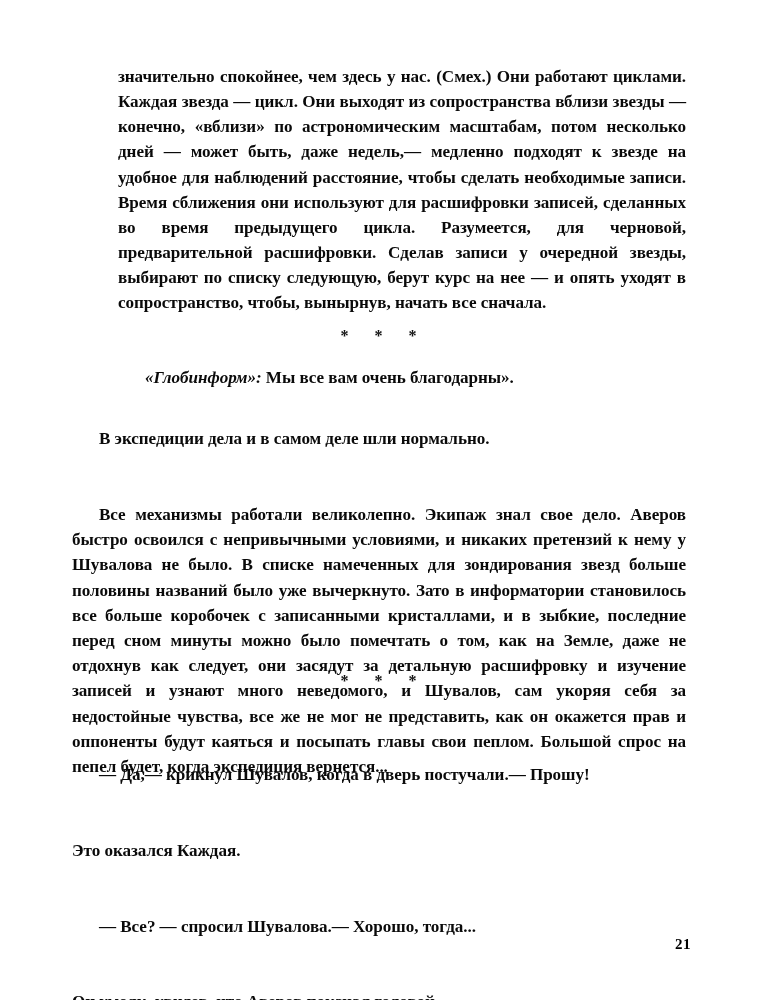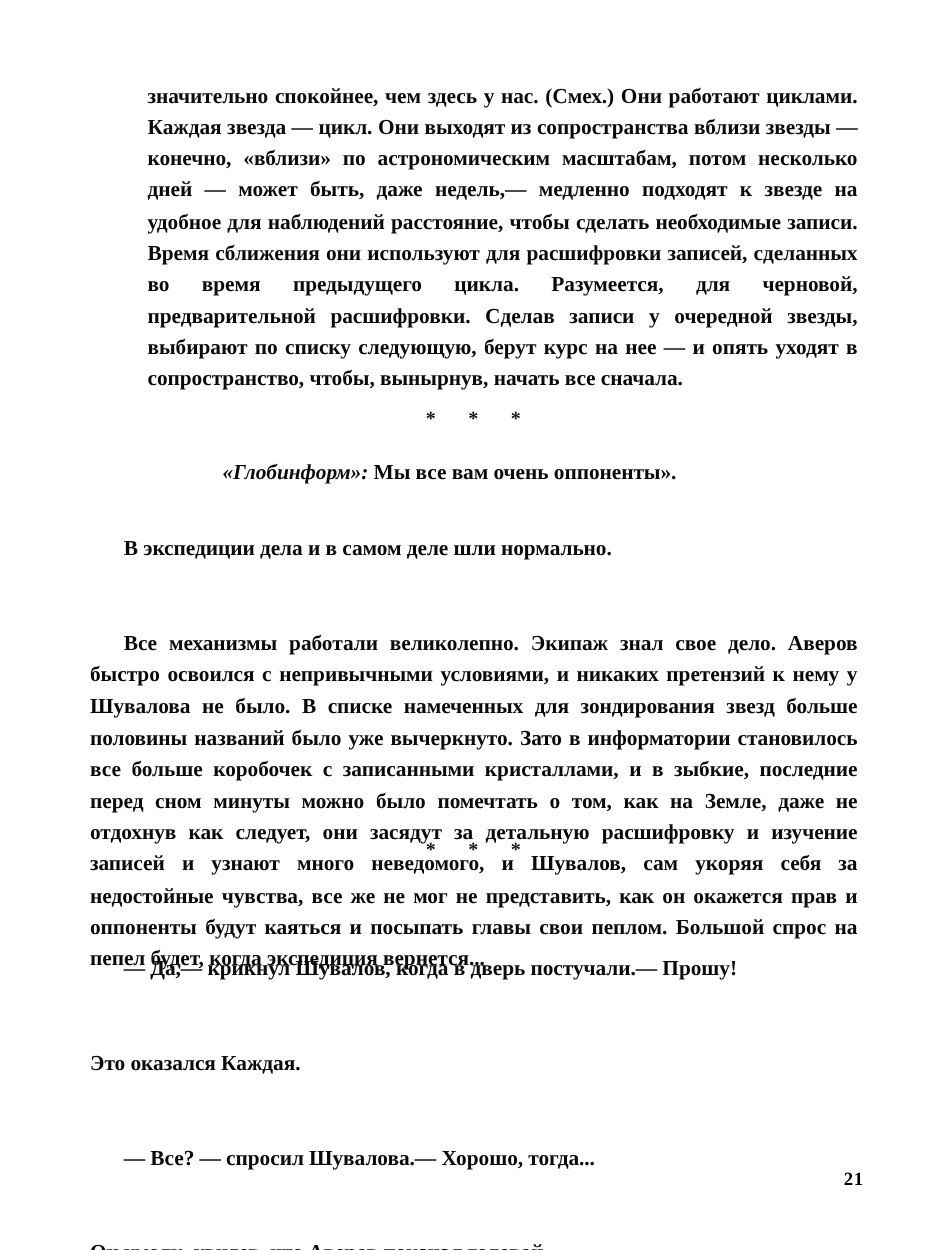--- a/index.html
+++ b/index.html
@@ -61,21 +61,20 @@
 
   
   .para { margin: 0; text-align: justify; }
   .para:last-child { margin-bottom: 0; }
 
   .indent { display: inline-block; width: 27px; }
 
   .italic {
     font-style: italic;
     font-weight: bold;
-    margin-left: 33px;
   }
 
   
   .nojust { text-align: left; }
 
   
 
   .sep {
     position: absolute;
     left: 0;
@@ -102,21 +101,21 @@
     color: #000000;
   }
 </style>
 </head>
 <body>
 
 <div class="page">
 
   <div class="block block-top">
     <p class="para"><span>значительно спокойнее, чем здесь у нас. (Смех.) Они работают циклами. Каждая звезда — цикл. Они выходят из сопространства вблизи звезды — конечно, «вблизи» по астрономическим масштабам, потом несколько дней — может быть, даже недель,— медленно подходят к звезде на удобное для наблюдений расстояние, чтобы сделать необходимые записи. Время сближения они используют для расшифровки записей, сделанных во время предыдущего цикла. Разумеется, для черновой, предварительной расшифровки. Сделав записи у очередной звезды, выбирают по списку следующую, берут курс на нее — и опять уходят в сопространство, чтобы, вынырнув, начать все сначала.</span></p>
-    <p class="para nojust"><span class="indent"></span><span class="italic">«Глобинформ»:</span><span> Мы все вам очень оппоненты».</span></p>
+    <p class="para nojust"><span class="indent"></span><span class="italic">«Глобинформ»:</span><span> Мы все вам очень благодарны».</span></p>
   </div>
 
   <div class="sep sep-1">* * *</div>
 
   <div class="block block-body">
     <p class="para nojust"><span class="indent"></span><span>В экспедиции дела и в самом деле шли нормально.</span></p>
     <p class="para"><span class="indent"></span><span>Все механизмы работали великолепно. Экипаж знал свое дело. Аверов быстро освоился с непривычными условиями, и никаких претензий к нему у Шувалова не было. В списке намеченных для зондирования звезд больше половины названий было уже вычеркнуто. Зато в информатории становилось все больше коробочек с записанными кристаллами, и в зыбкие, последние перед сном минуты можно было помечтать о том, как на Земле, даже не отдохнув как следует, они засядут за детальную расшифровку и изучение записей и узнают много неведомого, и Шувалов, сам укоряя себя за недостойные чувства, все же не мог не представить, как он окажется прав и оппоненты будут каяться и посыпать главы свои пеплом. Большой спрос на пепел будет, когда экспедиция вернется...</span></p>
   </div>
 
   <div class="sep sep-2">* * *</div>

